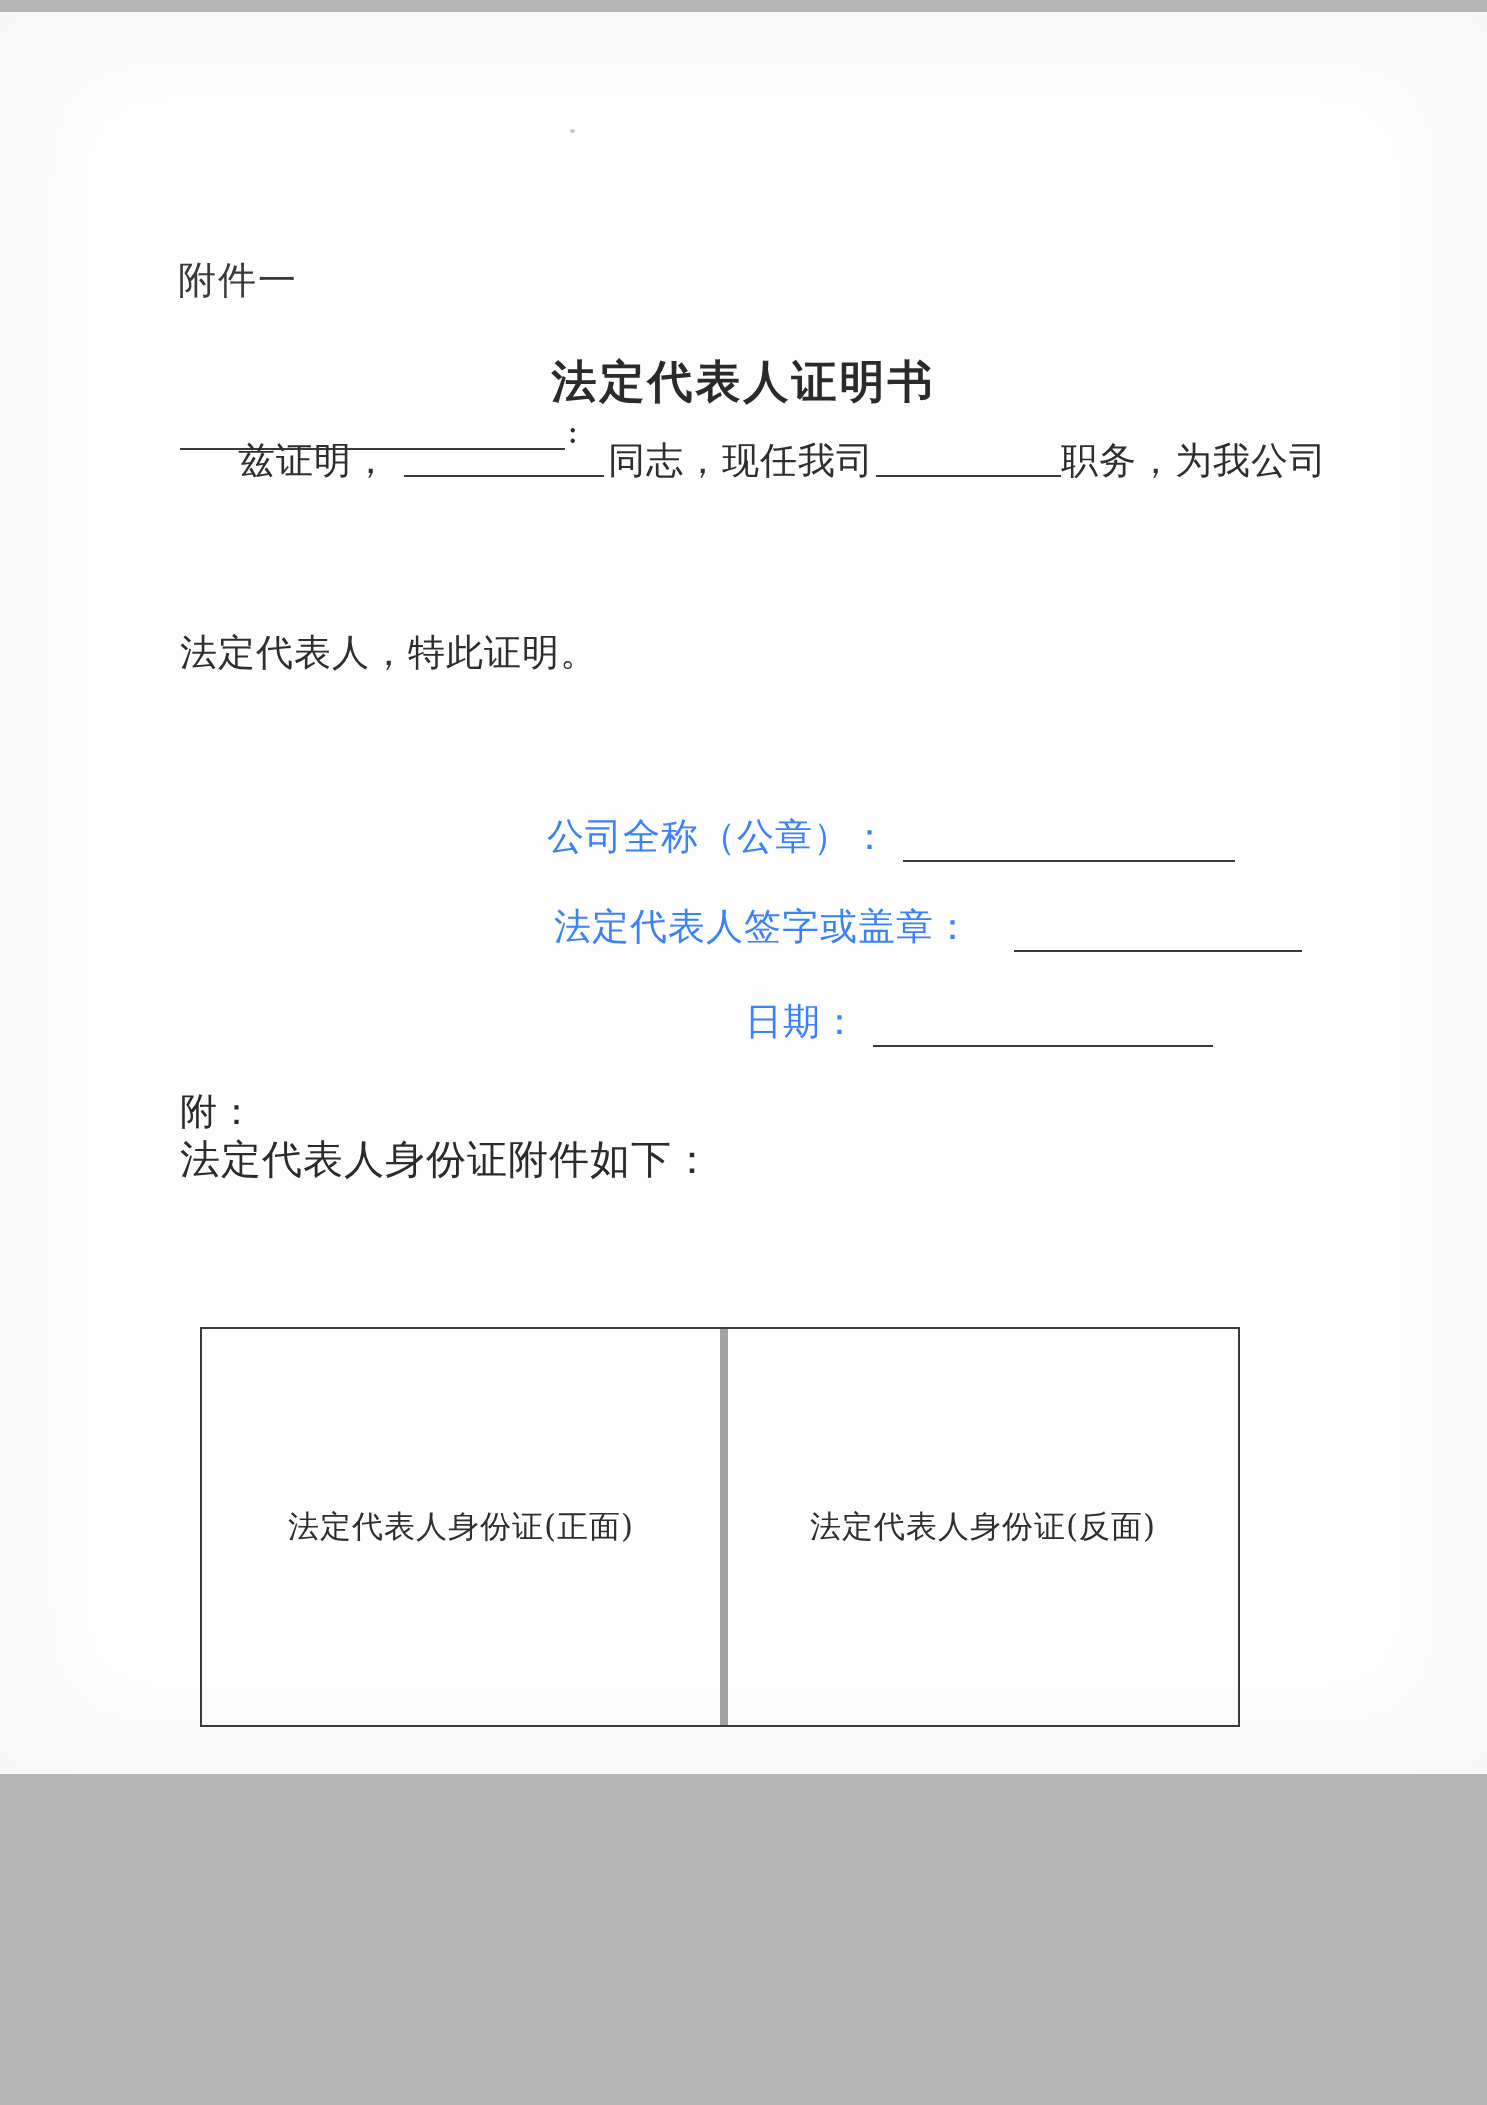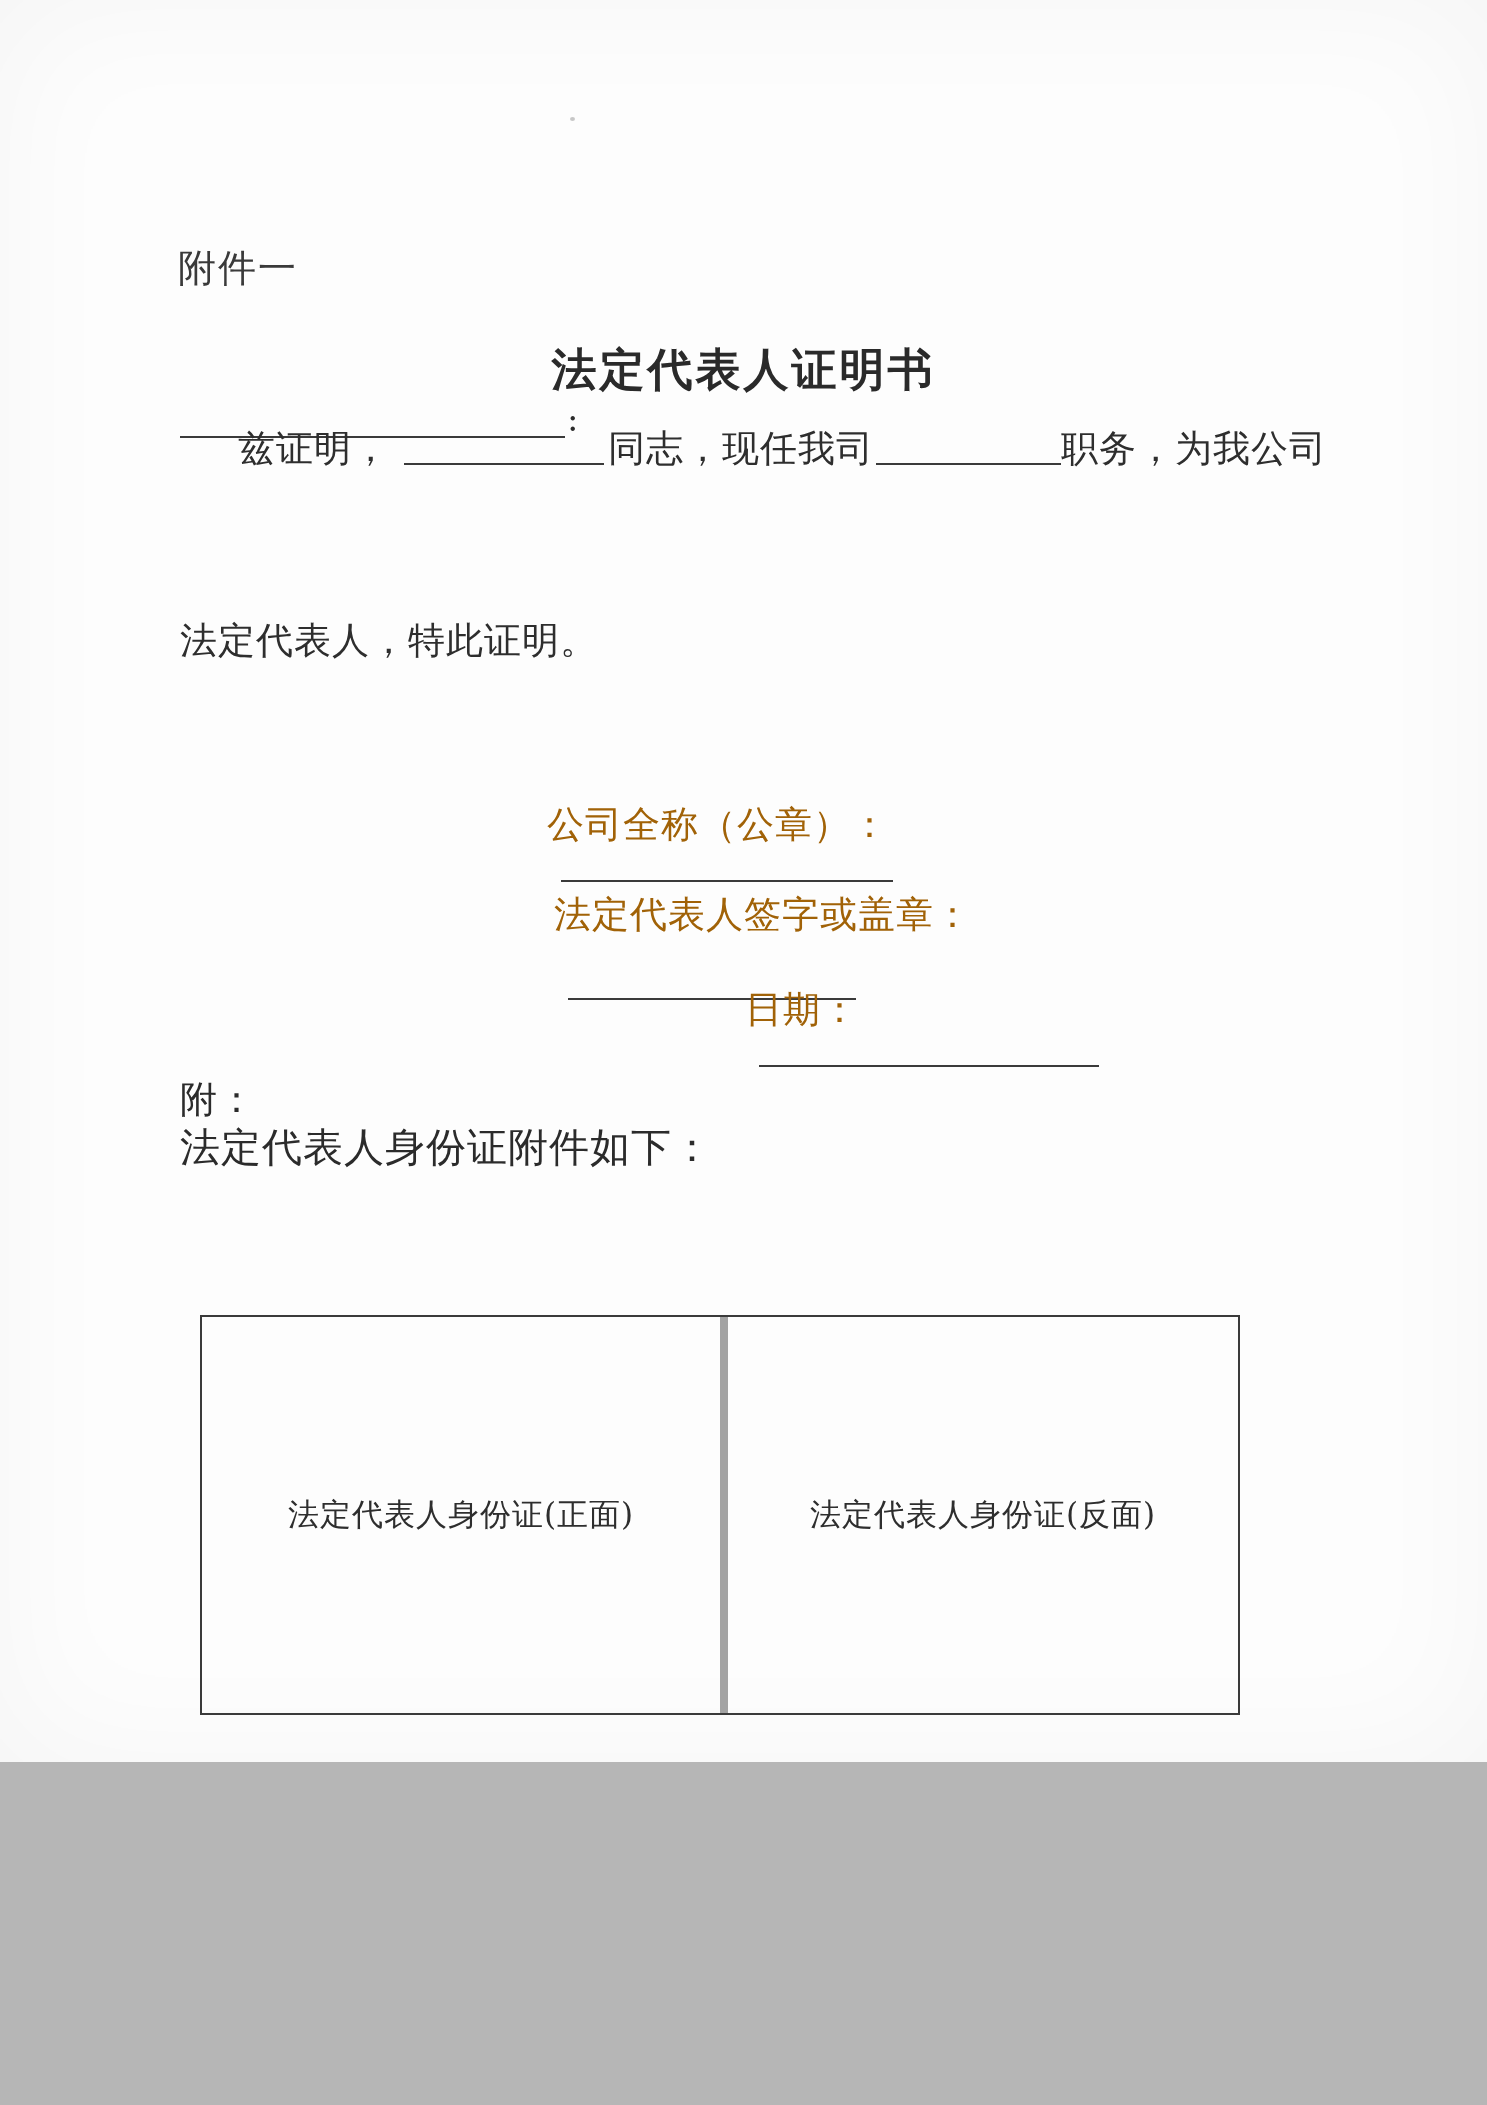--- a/index.html
+++ b/index.html
@@ -5,21 +5,21 @@
   html, body {
     margin: 0;
     padding: 0;
     background: #b6b6b6;
   }
   .page {
     position: relative;
     width: 1487px;
     height: 1762px;
     background: #fdfdfd;
-    margin: 0 auto;
+    margin: 12px auto;
     overflow: hidden;
     font-family: "DejaVu Serif", "Liberation Serif", serif;
     color: #2b2b2b;
     
     box-shadow: inset 0 0 140px rgba(0,0,0,0.035);
   }
   
   .scan-speck {
     position: absolute;
     left: 570px;
@@ -91,25 +91,25 @@
     height: 30px;
     vertical-align: -4px;
   }
   .blank-name { width: 200px; margin: 0 4px 0 14px; }
   .blank-title { width: 185px; margin: 0 0 0 2px; }
 
   
   .sig-row {
     position: absolute;
     display: flex;
+    align-items: flex-end;
     font-size: 37px;
     letter-spacing: 1px;
     white-space: nowrap;
-    color: #a16207;
-    flex-direction: column;
+    color: #3b82f6;
   }
   .sig-row .sig-blank {
     display: inline-block;
     border-bottom: 2px solid #3a3a3a;
     height: 30px;
     margin-left: 14px;
   }
   .sig-company { left: 547px; top: 800px; }
   .sig-company .sig-blank { width: 332px; }
   .sig-signature { left: 554px; top: 890px; gap: 28px; }

